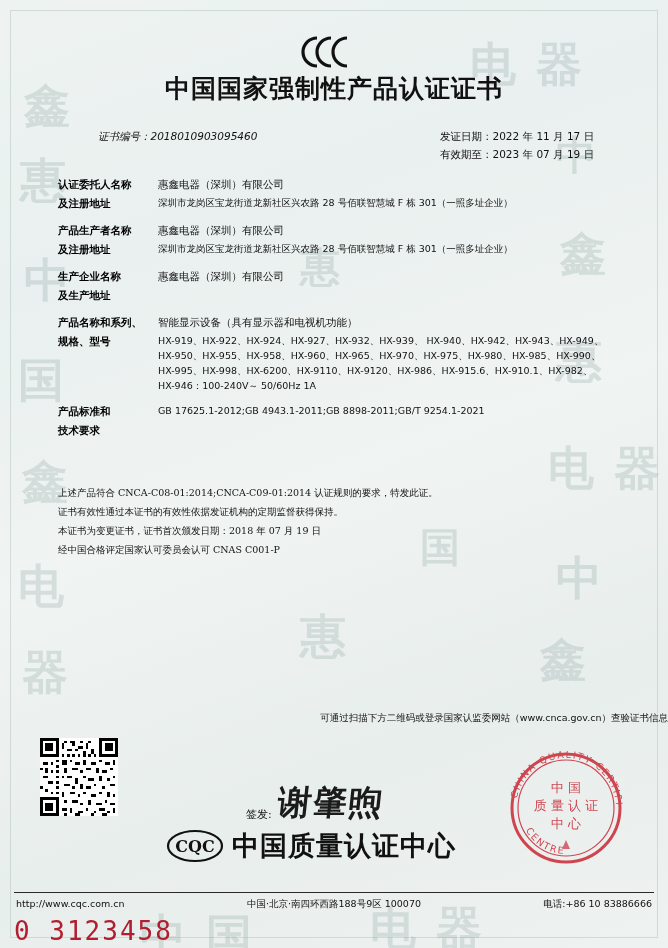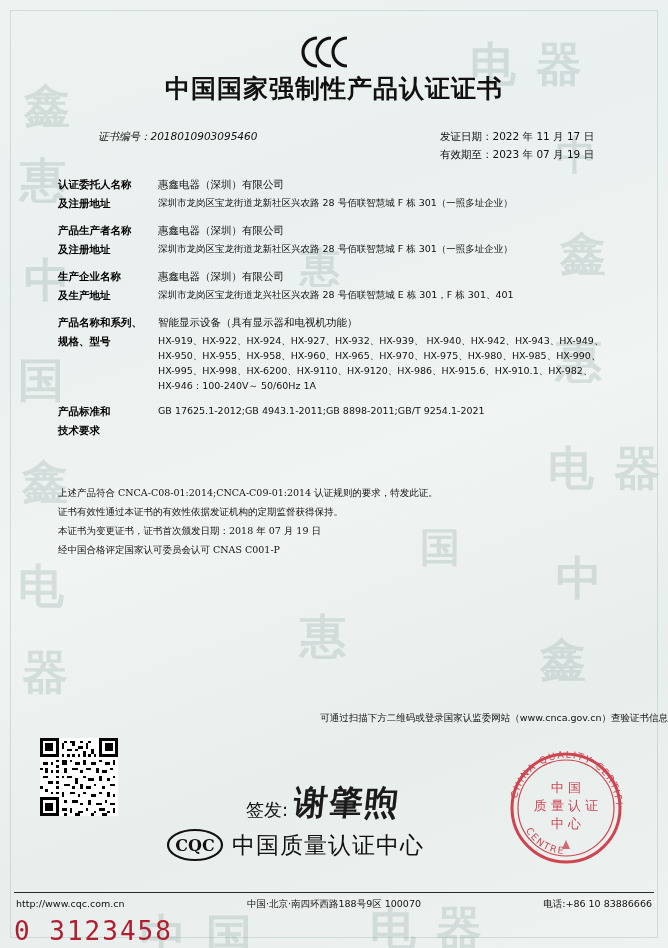--- a/index.html
+++ b/index.html
@@ -153,21 +153,21 @@
   .qr svg { display:block; }
   
   .sign-row {
     position: absolute;
     left: 246px;
     top: 780px;
     display: flex;
     align-items: flex-end;
   }
   .sign-label {
-    font-size: 18px;
+    font-size: 11px;
     color: #111;
     margin-right: 6px;
     padding-bottom: 4px;
     font-weight: 500;
   }
   .sign-name {
     font-family: "DejaVu Serif", "Liberation Serif", serif;
     font-size: 34px;
     font-weight: bold;
     color: #1b1b1b;
@@ -181,22 +181,22 @@
     top: 828px;
     display: flex;
     align-items: center;
   }
   .cqc-mark {
     width: 58px; height: 34px;
     margin-right: 8px;
     flex: none;
   }
   .cqc-text {
-    font-size: 23px;
-    font-weight: normal;
+    font-size: 27px;
+    font-weight: bold;
     color: #111;
     letter-spacing: 1px;
   }
   
   .seal {
     position: absolute;
     left: 502px;
     top: 744px;
     width: 128px;
     height: 128px;
@@ -316,21 +316,20 @@
       </div>
     </div>
 
     <div class="block">
       <div class="row">
         <div class="lbl">生产企业名称</div>
         <div class="val">惠鑫电器（深圳）有限公司</div>
       </div>
       <div class="row">
         <div class="lbl">及生产地址</div>
-        <div class="val small">深圳市龙岗区宝龙街道龙兴社区兴农路 28 号佰联智慧城 E 栋 301，F 栋 301、401</div>
       </div>
     </div>
 
     <div class="block">
       <div class="row">
         <div class="lbl">产品名称和系列、</div>
         <div class="val">智能显示设备（具有显示器和电视机功能）</div>
       </div>
       <div class="row">
         <div class="lbl">规格、型号</div>

